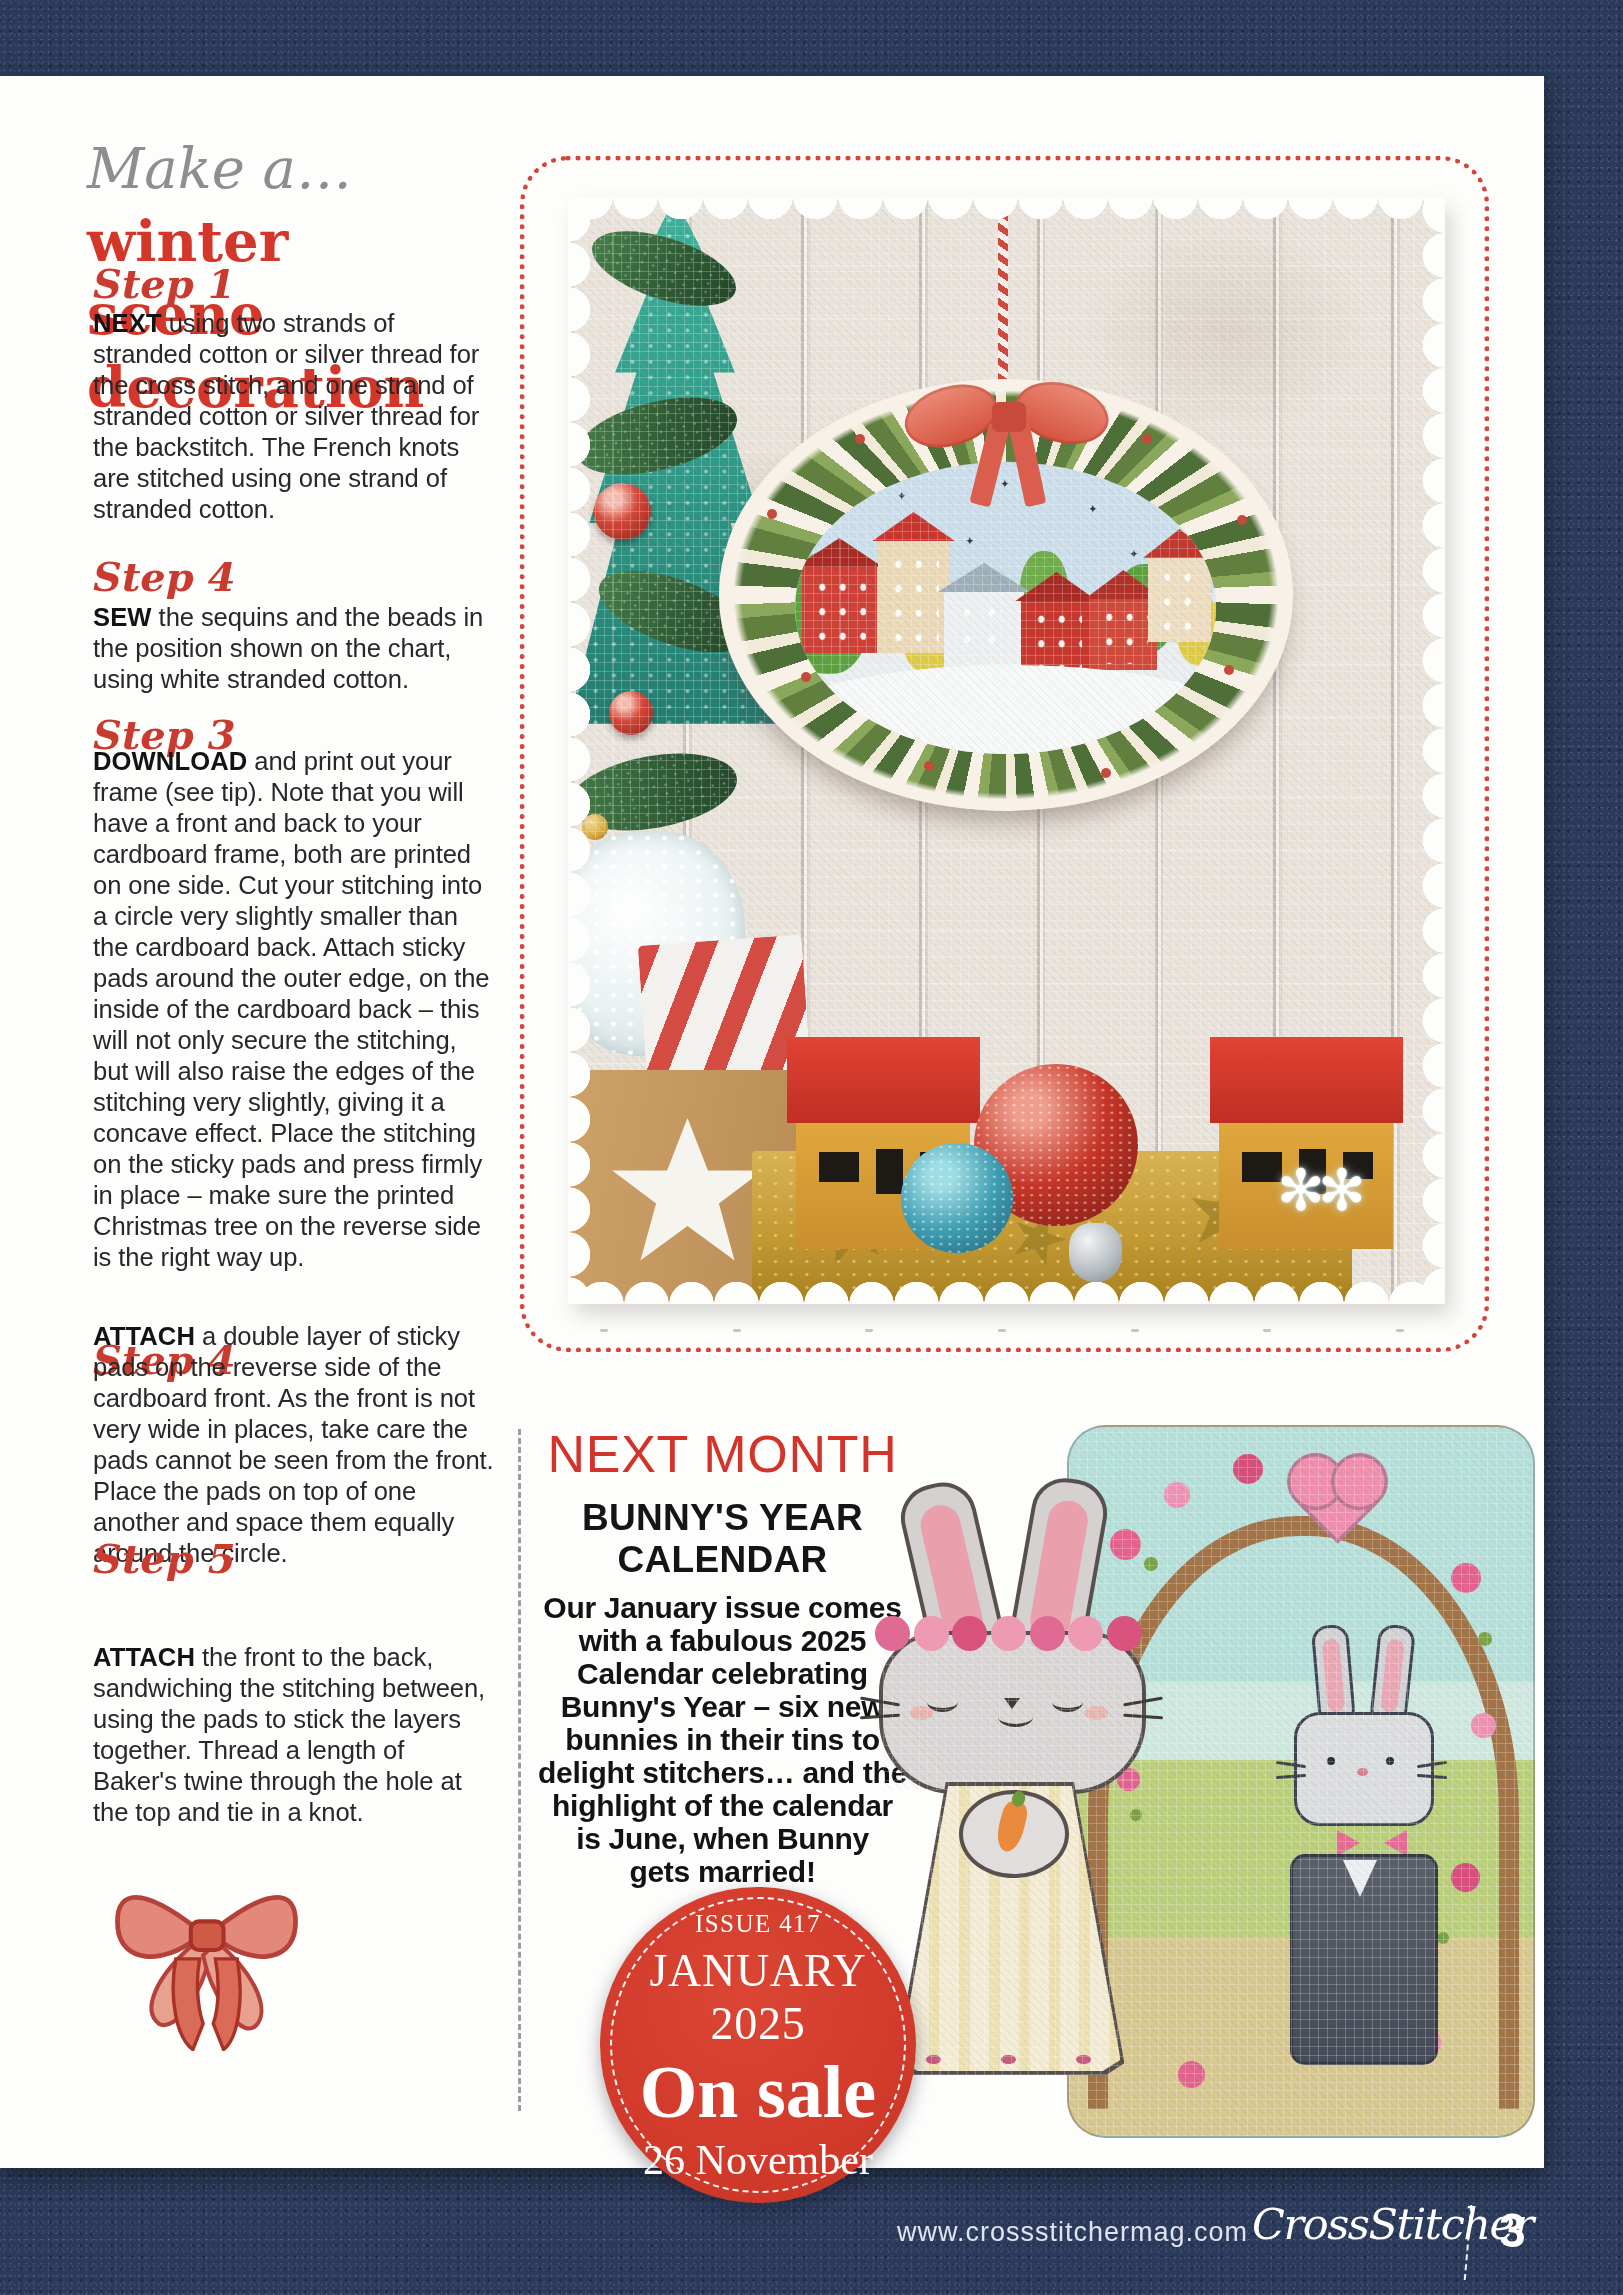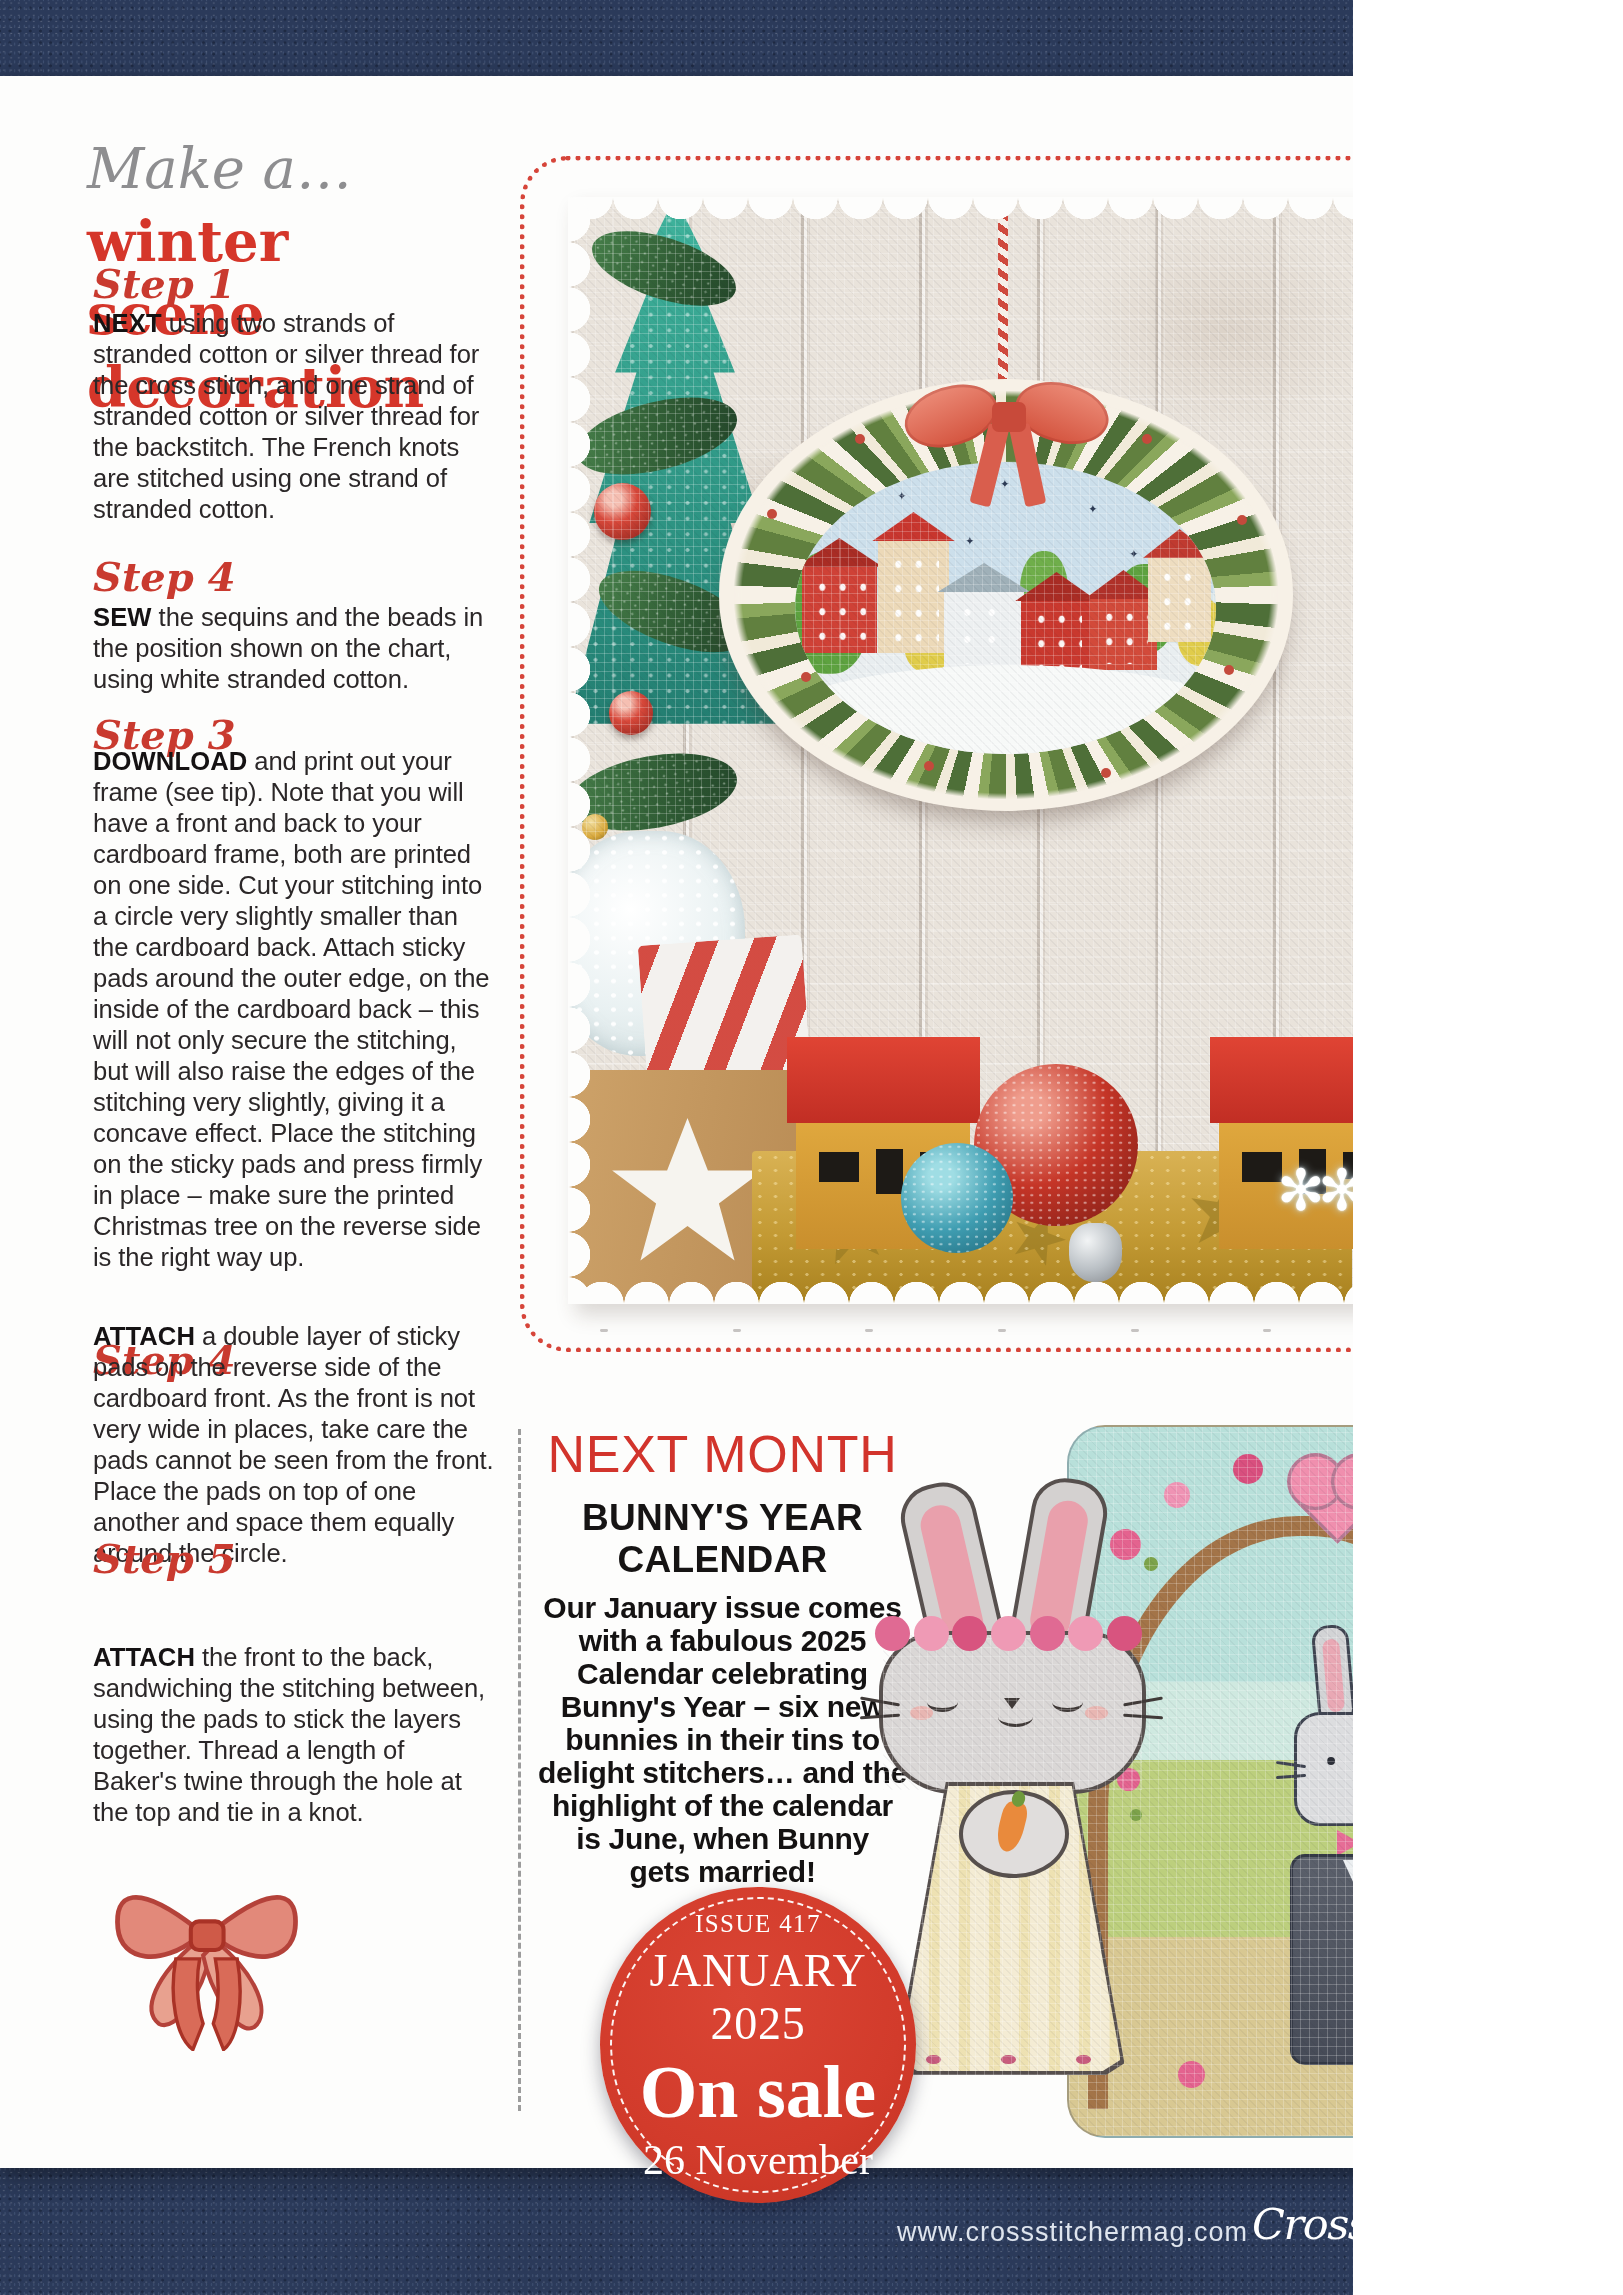--- a/index.html
+++ b/index.html
@@ -1,17 +1,17 @@
 <!DOCTYPE html>
 <html style="font-size:11px"><head>
 <meta charset="utf-8">
 <style>
   html,body{margin:0;padding:0;}
   #canvas{
-    position:relative; width:1353px; height:2295px; overflow:hidden;
+    position:relative; width:1623px; height:2295px; overflow:hidden;
     background-color:#2b3a5a;
     background-image:
       radial-gradient(rgba(255,255,255,.20) 0.8px, transparent 1.2px),
       radial-gradient(rgba(170,195,235,.16) 0.7px, transparent 1px),
       radial-gradient(rgba(8,14,28,.38) 1.1px, transparent 1.5px);
     background-size:7.5px 6.1px, 4.8px 8.9px, 10.2px 11.6px;
     background-position:0 0, 2.7px 4.1px, 4.8px 2px;
     font-family:"Liberation Sans", sans-serif;
   }
   .abs{position:absolute;}

